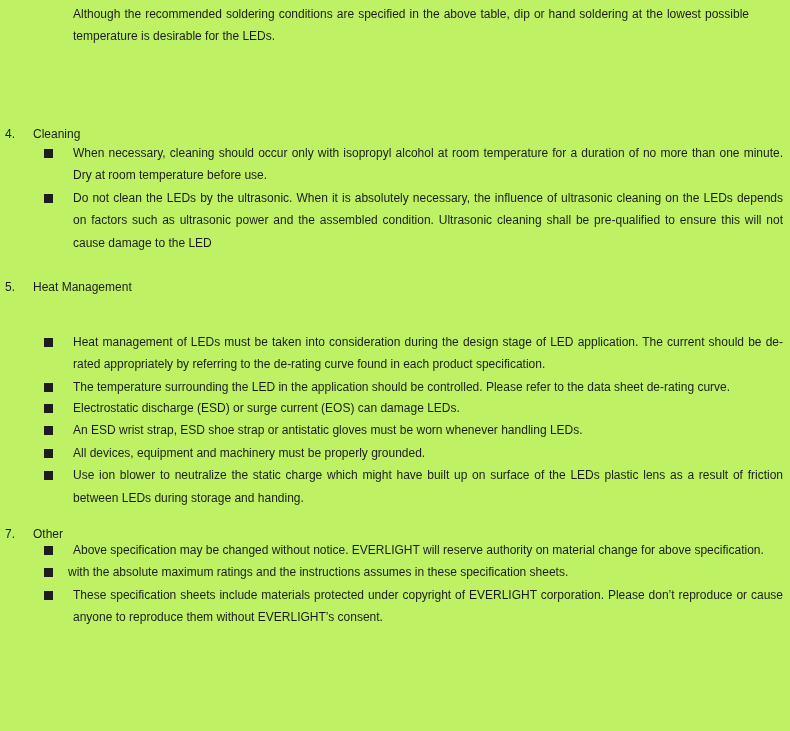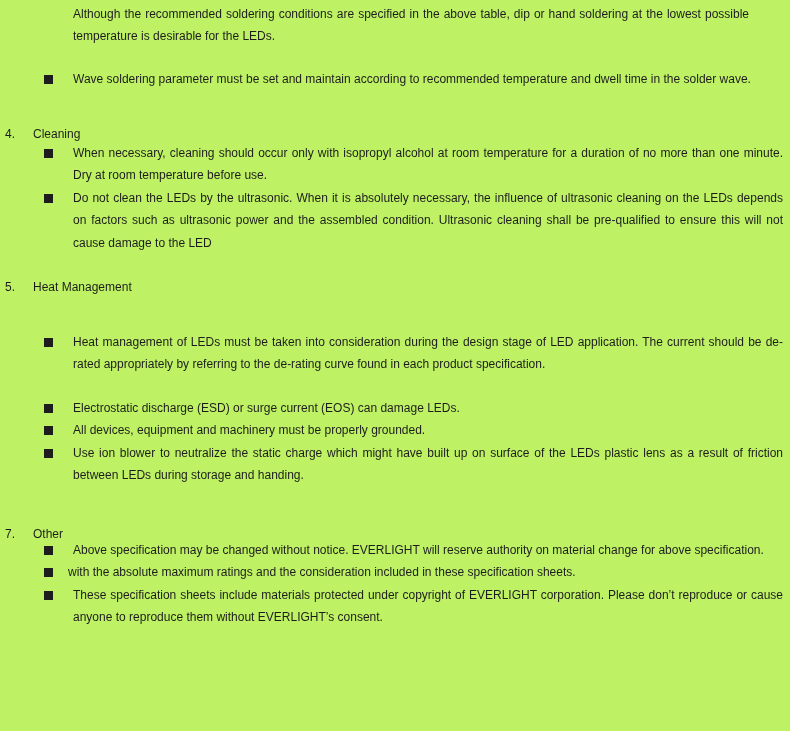--- a/index.html
+++ b/index.html
@@ -50,26 +50,20 @@
   .pos-h7     { top: 523px; }
   .pos-l7     { top: 539px; }
 </style>
 </head>
 <body>
 
 <div class="page">
 
   <div class="block intro">Although the recommended soldering conditions are specified in the above table, dip or hand soldering at the lowest possible temperature is desirable for the LEDs.</div>
 
-  <div class="block blist pos-wave">
-    <div class="bullet">
-      <span class="sq"></span>
-      <div class="bt">Wave soldering parameter must be set and maintain according to recommended temperature and dwell time in the solder wave.</div>
-    </div>
-  </div>
 
   <div class="block sec-header pos-h4">
     <span class="sec-num">4.</span><span class="sec-title">Cleaning</span>
   </div>
   <div class="block blist pos-l4">
     <div class="bullet">
       <span class="sq"></span>
       <div class="bt">When necessary, cleaning should occur only with isopropyl alcohol at room temperature for a duration of no more than one minute. Dry at room temperature before use.</div>
     </div>
     <div class="bullet">
@@ -79,26 +73,34 @@
   </div>
 
   <div class="block sec-header pos-h5">
     <span class="sec-num">5.</span><span class="sec-title">Heat Management</span>
   </div>
   <div class="block blist pos-l5">
     <div class="bullet">
       <span class="sq"></span>
       <div class="bt">Heat management of LEDs must be taken into consideration during the design stage of LED application. The current should be de-rated appropriately by referring to the de-rating curve found in each product specification.</div>
     </div>
+    <div class="bullet">
+      <span class="sq"></span>
+      <div class="bt">The temperature surrounding the LED in the application should be controlled. Please refer to the data sheet de-rating curve.</div>
+    </div>
   </div>
 
   <div class="block blist pos-l6">
     <div class="bullet">
       <span class="sq"></span>
       <div class="bt">Electrostatic discharge (ESD) or surge current (EOS) can damage LEDs.</div>
+    </div>
+    <div class="bullet">
+      <span class="sq"></span>
+      <div class="bt">An ESD wrist strap, ESD shoe strap or antistatic gloves must be worn whenever handling LEDs.</div>
     </div>
     <div class="bullet">
       <span class="sq"></span>
       <div class="bt">All devices, equipment and machinery must be properly grounded.</div>
     </div>
     <div class="bullet">
       <span class="sq"></span>
       <div class="bt">Use ion blower to neutralize the static charge which might have built up on surface of the LEDs plastic lens as a result of friction between LEDs during storage and handing.</div>
     </div>
   </div>
@@ -107,21 +109,21 @@
     <span class="sec-num">7.</span><span class="sec-title">Other</span>
   </div>
   <div class="block blist pos-l7">
     <div class="bullet">
       <span class="sq"></span>
       <div class="bt">Above specification may be changed without notice. EVERLIGHT will reserve authority on material change for above specification.</div>
     </div>
     <div class="bullet">
       <span class="sq"></span>
       <div class="bt">
-        <div class="cont">with the absolute maximum ratings and the consideration included in these specification sheets.</div>
+        <div class="cont">with the absolute maximum ratings and the instructions assumes in these specification sheets.</div>
       </div>
     </div>
     <div class="bullet">
       <span class="sq"></span>
       <div class="bt">These specification sheets include materials protected under copyright of EVERLIGHT corporation. Please don’t reproduce or cause anyone to reproduce them without EVERLIGHT’s consent.</div>
     </div>
   </div>
 
 </div>
 

